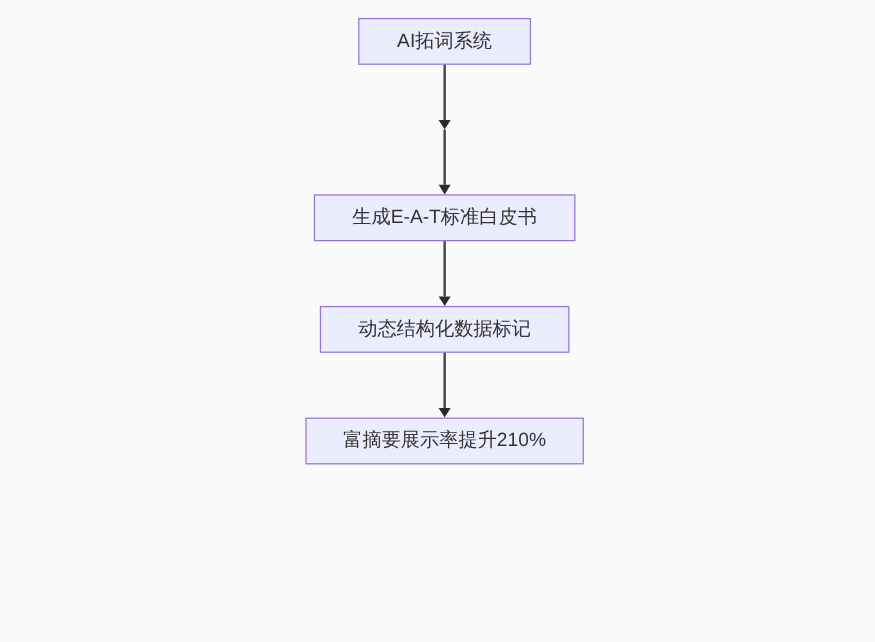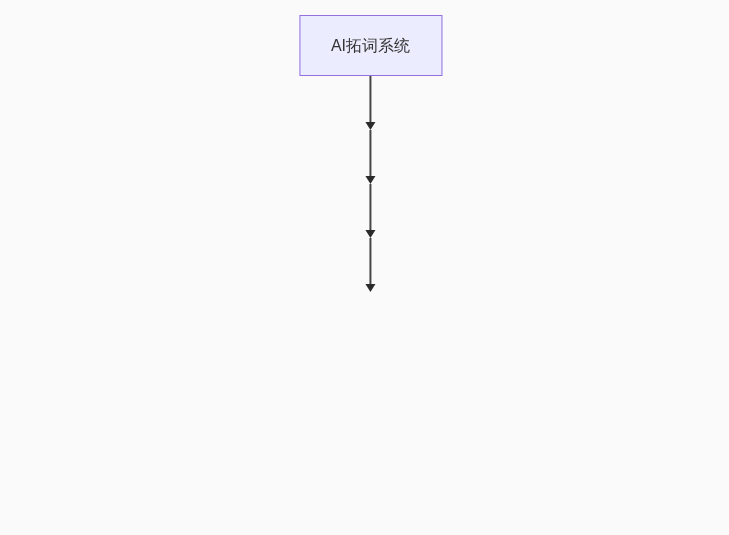--- a/index.html
+++ b/index.html
@@ -18,21 +18,21 @@
     position: absolute;
     top: 15px;
     left: 50%;
     transform: translateX(calc(-50% + 6px));
     display: flex;
     flex-direction: column;
     align-items: center;
   }
   .flow-node {
     box-sizing: border-box;
-    height: 61px;
+    height: 39px;
     padding: 0 31px;
     background: #ECECFF;
     border: 1px solid #9370DB;
     display: flex;
     align-items: center;
     justify-content: center;
     white-space: nowrap;
   }
   .flow-node .node-label {
     font-size: 16px;
@@ -71,26 +71,35 @@
     <div class="arrow-line"></div>
     <div class="arrow-head"></div>
   </div>
 
 
   <div class="flow-arrow">
     <div class="arrow-line"></div>
     <div class="arrow-head"></div>
   </div>
 
+  <div class="flow-node">
+    <span class="node-label">生成E-A-T标准白皮书</span>
+  </div>
 
   <div class="flow-arrow">
     <div class="arrow-line"></div>
     <div class="arrow-head"></div>
   </div>
 
+  <div class="flow-node">
+    <span class="node-label">动态结构化数据标记</span>
+  </div>
 
   <div class="flow-arrow">
     <div class="arrow-line"></div>
     <div class="arrow-head"></div>
   </div>
 
+  <div class="flow-node">
+    <span class="node-label">富摘要展示率提升210%</span>
+  </div>
 
 </div>
 
 </body></html>

